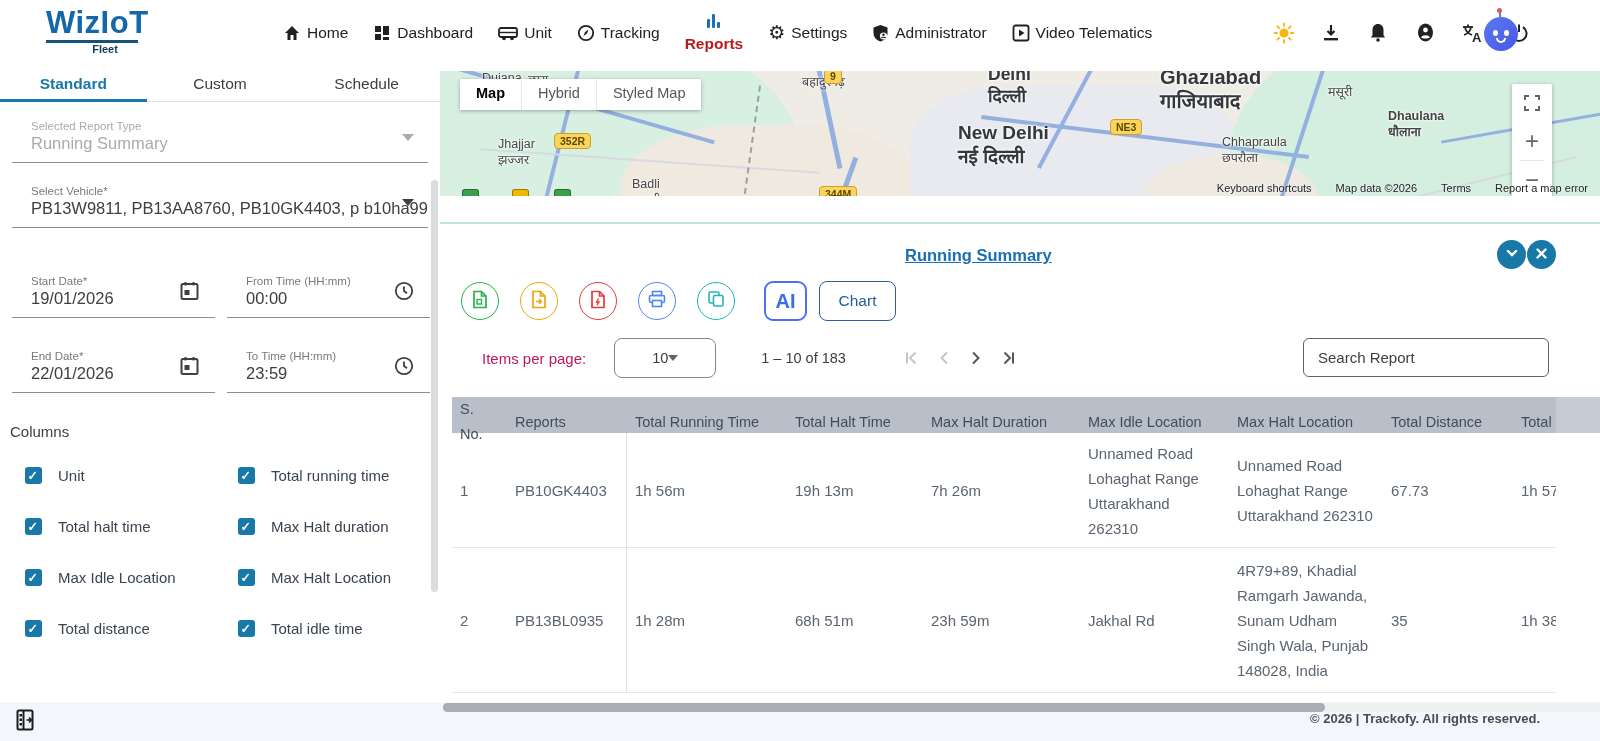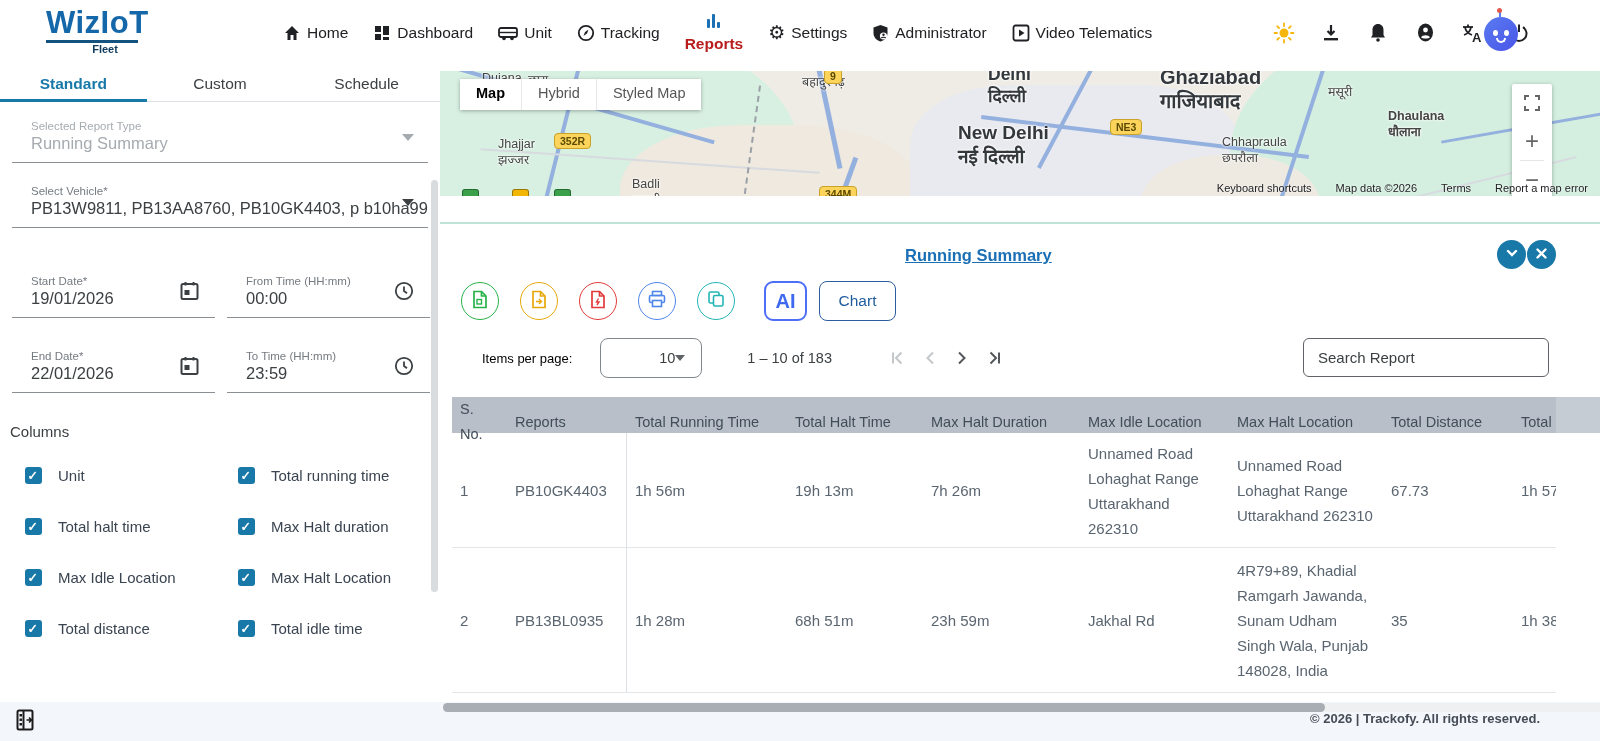--- a/index.html
+++ b/index.html
@@ -82,23 +82,23 @@
   .circ-btn { position:absolute; top:16px; width:29px; height:29px; border-radius:50%; background:#1878a8;
     color:#fff; display:flex; align-items:center; justify-content:center; cursor:pointer; }
   .exp-row { position:absolute; left:21px; top:57px; display:flex; align-items:center; gap:21px; }
   .exp { width:38px; height:38px; border-radius:50%; border:1.5px solid; display:flex; align-items:center;
     justify-content:center; cursor:pointer; background:#fff; }
   .ai-btn { width:43px; height:40px; border:2px solid #4f6ef7; border-radius:9px; color:#3f6af0;
     font-size:20px; font-weight:800; display:flex; align-items:center; justify-content:center; cursor:pointer; }
   .chart-btn { width:77px; height:40px; border:1.5px solid #2c5e9e; border-radius:8px; color:#1e5c9e;
     font-size:15.5px; display:flex; align-items:center; justify-content:center; cursor:pointer; }
   .pag-row { position:absolute; left:42px; top:112px; height:44px; display:flex; align-items:center; }
-  .pag-label { font-size:13px; color:#000000; }
+  .pag-label { font-size:15px; color:#be185d; }
   .pag-select { margin-left:28px; width:102px; height:40px; border:1px solid #80868b; border-radius:8px;
-    display:flex; align-items:center; justify-content:flex-end; padding:0 16px; cursor:pointer; }
+    display:flex; align-items:center; justify-content:center; padding:0 16px; cursor:pointer; }
   .pag-select .val { font-size:14.5px; color:#3c4043; }
   .pag-select .arr { width:0; height:0; border-left:5px solid transparent; border-right:5px solid transparent;
     border-top:6px solid #5f6368; }
   .pag-range { margin-left:45px; font-size:14.5px; color:#3c4043; }
   .pagers { margin-left:55px; display:flex; gap:10px; }
   .pg { width:22px; height:22px; display:flex; align-items:center; justify-content:center; cursor:pointer; }
   .search { position:absolute; left:863px; top:114px; width:246px; height:39px; border:1px solid #5f6368;
     border-radius:6px; font-size:15px; color:#3c4043; padding:0 14px; outline:none; background:#fff; font-family:"Liberation Sans",sans-serif;}
   .search::placeholder { color:#3c4043; opacity:1; }
   .tbl { position:absolute; left:12px; top:173px; width:1104px; overflow:hidden; }

